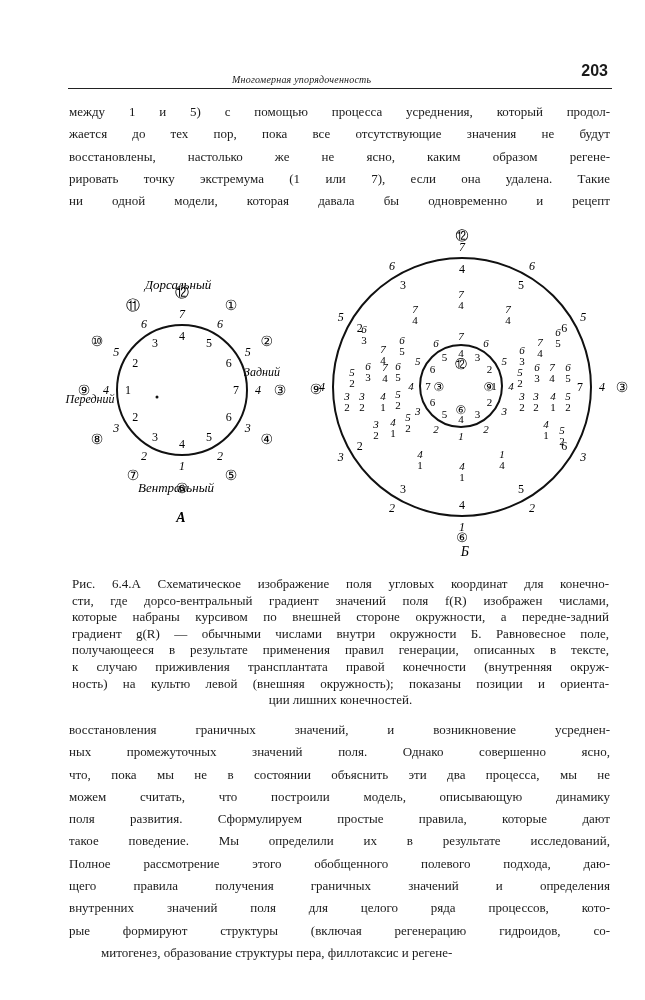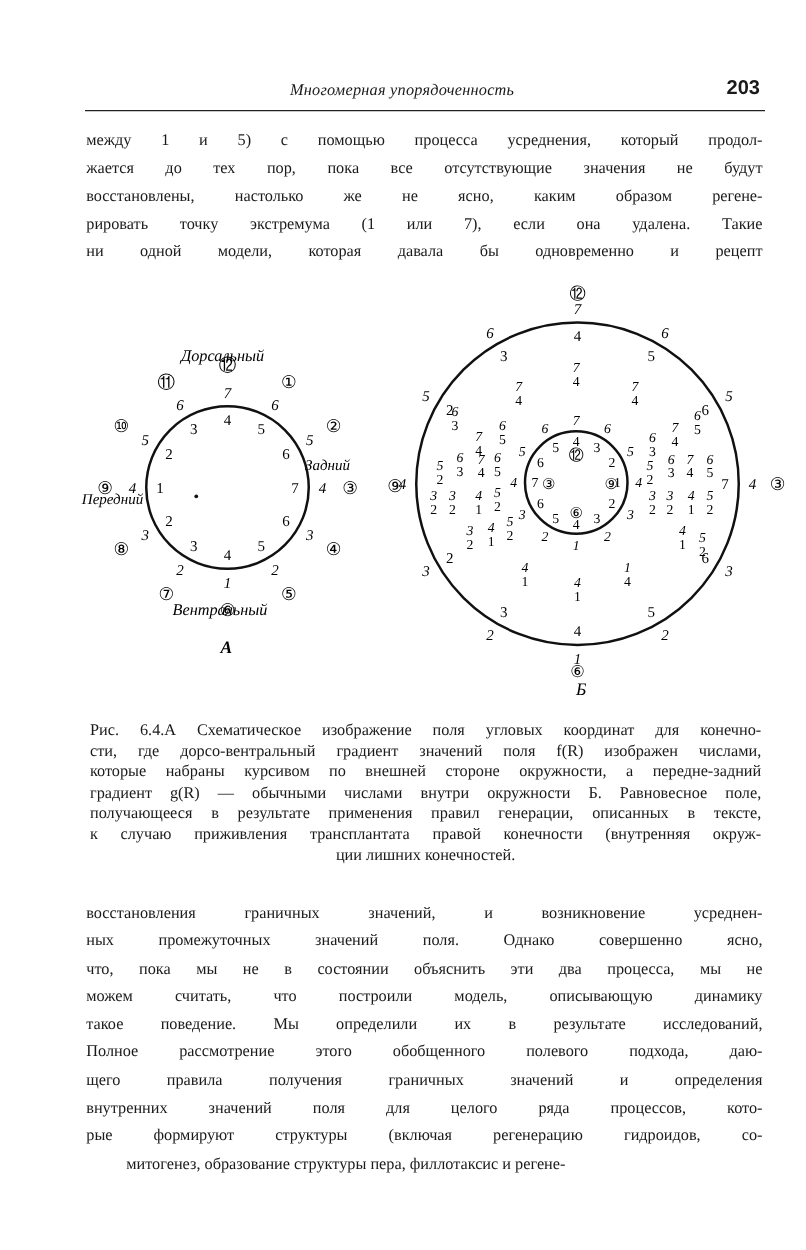--- a/index.html
+++ b/index.html
@@ -1,19 +1,19 @@
 <!DOCTYPE html>
 <html><head>
 <meta charset="utf-8">
 <style>
   html, body { margin: 0; padding: 0; background: #ffffff; }
   body { width: 645px; height: 1000px; position: relative; overflow: hidden;
          font-family: "Liberation Serif", "DejaVu Serif", serif; color: #1a1a1a; }
   .header { position: absolute; left: 68px; top: 62px; width: 544px; height: 22px; }
-  .header .running-title { position: absolute; left: 164px; top: 2px; font-style: italic; font-size: 13px; letter-spacing: 0.2px; }
+  .header .running-title { position: absolute; left: 164px; top: 12px; font-style: italic; font-size: 10px; letter-spacing: 0.2px; }
   .header .page-number { position: absolute; right: 4px; top: 0px; font-size: 16px; font-weight: bold; font-family: "Liberation Sans", sans-serif; }
   .header-rule { position: absolute; left: 68px; top: 88px; width: 544px; height: 0; border-top: 1.5px solid #222; }
   .para { position: absolute; left: 69px; width: 541px; font-size: 13px; line-height: 22.3px; text-align: justify; }
   .para .line { display: block; text-align: justify; text-align-last: justify; white-space: nowrap; height: 22.3px; }
   .para .line.last { text-align-last: left; margin-left: 32px; }
   #para-top { top: 101px; }
   #para-bottom { top: 719px; }
   .figure { position: absolute; left: 0; top: 0; width: 645px; height: 1000px; pointer-events: none; }
   .figure svg { position: absolute; left: 0; top: 0; }
   .caption { position: absolute; left: 72px; top: 576px; width: 537px; font-size: 13px; line-height: 16.6px; }
@@ -224,27 +224,29 @@
   </svg>
 </div>
 
 <div class="caption">
   <span class="line">Рис. 6.4.А Схематическое изображение поля угловых координат для конечно-</span>
   <span class="line">сти, где дорсо-вентральный градиент значений поля f(R) изображен числами,</span>
   <span class="line">которые набраны курсивом по внешней стороне окружности, а передне-задний</span>
   <span class="line">градиент g(R) — обычными числами внутри окружности Б. Равновесное поле,</span>
   <span class="line">получающееся в результате применения правил генерации, описанных в тексте,</span>
   <span class="line">к случаю приживления трансплантата правой конечности (внутренняя окруж-</span>
+  <span class="line">ность) на культю левой (внешняя окружность); показаны позиции и ориента-</span>
   <span class="line center">ции лишних конечностей.</span>
 </div>
 
 <div class="para" id="para-bottom">
   <span class="line">восстановления граничных значений, и возникновение усреднен-</span>
   <span class="line">ных промежуточных значений поля. Однако совершенно ясно,</span>
   <span class="line">что, пока мы не в состоянии объяснить эти два процесса, мы не</span>
   <span class="line">можем считать, что построили модель, описывающую динамику</span>
+  <span class="line">поля развития. Сформулируем простые правила, которые дают</span>
   <span class="line">такое поведение. Мы определили их в результате исследований,</span>
   <span class="line">Полное рассмотрение этого обобщенного полевого подхода, даю-</span>
   <span class="line">щего правила получения граничных значений и определения</span>
   <span class="line">внутренних значений поля для целого ряда процессов, кото-</span>
   <span class="line">рые формируют структуры (включая регенерацию гидроидов, со-</span>
   <span class="line last">митогенез, образование структуры пера, филлотаксис и регене-</span>
 </div>
 
 </body></html>

